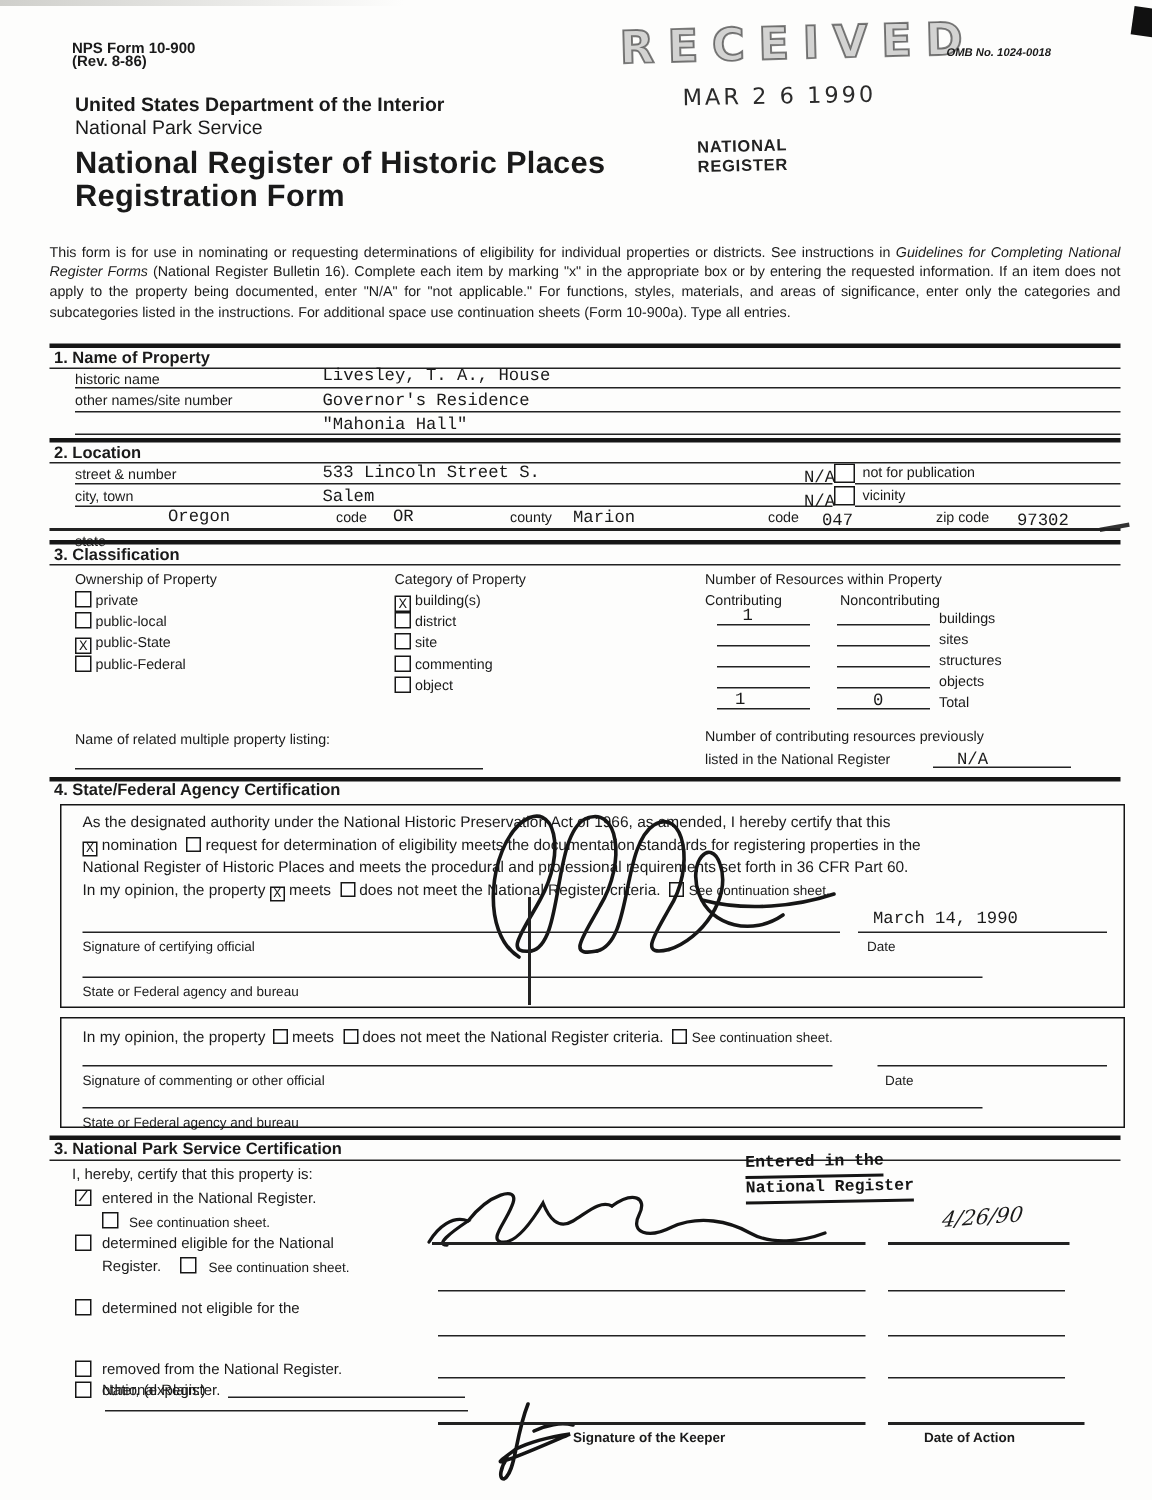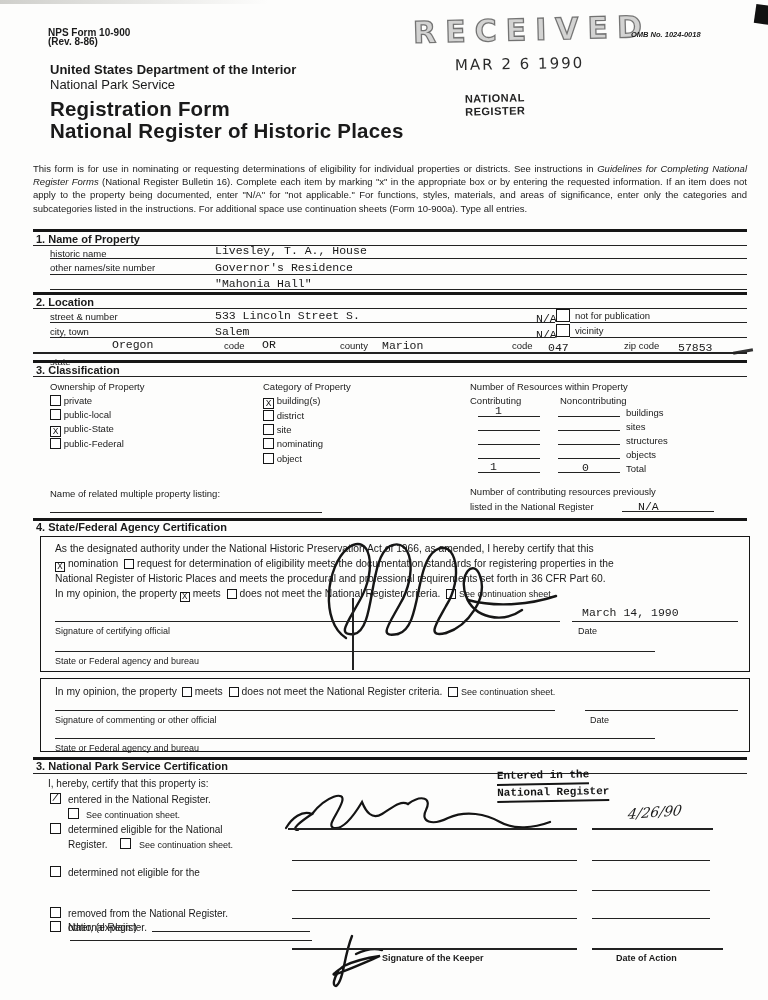--- a/index.html
+++ b/index.html
@@ -46,22 +46,22 @@
   <div class="abs" style="left:455px;top:55px;font-size:15px;letter-spacing:2px;color:#2b2b2b;font-family:'DejaVu Sans',sans-serif;transform:rotate(-1deg);">MAR 2 6 1990</div>
   <div class="abs" style="left:465px;top:92px;transform:rotate(-1.5deg);font-weight:bold;font-size:11px;line-height:13px;letter-spacing:0.5px;color:#222;">
     <div>NATIONAL</div>
     <div>REGISTER</div>
   </div>
 
   <div class="abs bold" style="left:50px;top:62px;font-size:13px;">United States Department of the Interior</div>
   <div class="abs" style="left:50px;top:77px;font-size:13px;">National Park Service</div>
 
   <div class="abs bold" style="left:50px;top:98px;font-size:20.5px;line-height:22px;letter-spacing:0.2px;">
+    <div>National Register of Historic Places</div>
     <div>Registration Form</div>
-    <div>National Register of Historic Places</div>
   </div>
 
   <div class="abs para" style="left:33px;top:162px;width:714px;">
     <span>This form is for use in nominating or requesting determinations of eligibility for individual properties or districts. See instructions in </span><span style="font-style:italic;">Guidelines for Completing National Register Forms</span><span> (National Register Bulletin 16). Complete each item by marking "x" in the appropriate box or by entering the requested information. If an item does not apply to the property being documented, enter "N/A" for "not applicable." For functions, styles, materials, and areas of significance, enter only the categories and subcategories listed in the instructions. For additional space use continuation sheets (Form 10-900a). Type all entries.</span>
   </div>
 
   <div class="abs bar" style="left:33px;top:229px;width:714px;"></div>
   <div class="abs sechead" style="left:36px;top:233px;">1.  Name of Property</div>
   <div class="abs hline" style="left:33px;top:245px;width:714px;"></div>
 
@@ -98,41 +98,41 @@
 
   <div class="abs lbl" style="left:50px;top:340px;margin-top:16px;">state</div>
   <div class="abs mono" style="left:112px;top:338px;">Oregon</div>
   <div class="abs lbl" style="left:224px;top:340px;">code</div>
   <div class="abs mono" style="left:262px;top:338px;">OR</div>
   <div class="abs lbl" style="left:340px;top:340px;">county</div>
   <div class="abs mono" style="left:382px;top:339px;">Marion</div>
   <div class="abs lbl" style="left:512px;top:340px;">code</div>
   <div class="abs mono" style="left:548px;top:341px;">047</div>
   <div class="abs lbl" style="left:624px;top:340px;">zip code</div>
-  <div class="abs mono" style="left:678px;top:341px;">57853</div>
+  <div class="abs mono" style="left:678px;top:341px;">97302</div>
   <div class="abs hline" style="left:33px;top:352px;width:714px;border-bottom-width:2px;"></div>
 
   <div class="abs bar" style="left:33px;top:360px;width:714px;"></div>
   <div class="abs sechead" style="left:36px;top:364px;">3.  Classification</div>
   <div class="abs hline" style="left:33px;top:376px;width:714px;"></div>
 
   <div class="abs lbl" style="left:50px;top:381px;">Ownership of Property</div>
   <div class="abs" style="left:50px;top:394px;font-size:9.5px;line-height:14.2px;">
     <div><span class="cb"><span></span></span> <span>private</span></div>
     <div><span class="cb"><span></span></span> <span>public-local</span></div>
     <div><span class="cb"><span>X</span></span> <span>public-State</span></div>
     <div><span class="cb"><span></span></span> <span>public-Federal</span></div>
   </div>
 
   <div class="abs lbl" style="left:263px;top:381px;">Category of Property</div>
   <div class="abs" style="left:263px;top:394px;font-size:9.5px;line-height:14.2px;">
     <div><span class="cb"><span>X</span></span> <span>building(s)</span></div>
     <div><span class="cb"><span></span></span> <span>district</span></div>
     <div><span class="cb"><span></span></span> <span>site</span></div>
-    <div><span class="cb"><span></span></span> <span>nominating</span></div>
+    <div><span class="cb"><span></span></span> <span>commenting</span></div>
     <div><span class="cb"><span></span></span> <span>object</span></div>
   </div>
 
   <div class="abs lbl" style="left:470px;top:381px;">Number of Resources within Property</div>
   <div class="abs lbl" style="left:470px;top:395px;">Contributing</div>
   <div class="abs lbl" style="left:560px;top:395px;">Noncontributing</div>
 
   <div class="abs mono" style="left:495px;top:404px;">1</div>
   <div class="abs hline" style="left:478px;top:416px;width:62px;"></div>
   <div class="abs hline" style="left:558px;top:416px;width:62px;"></div>

